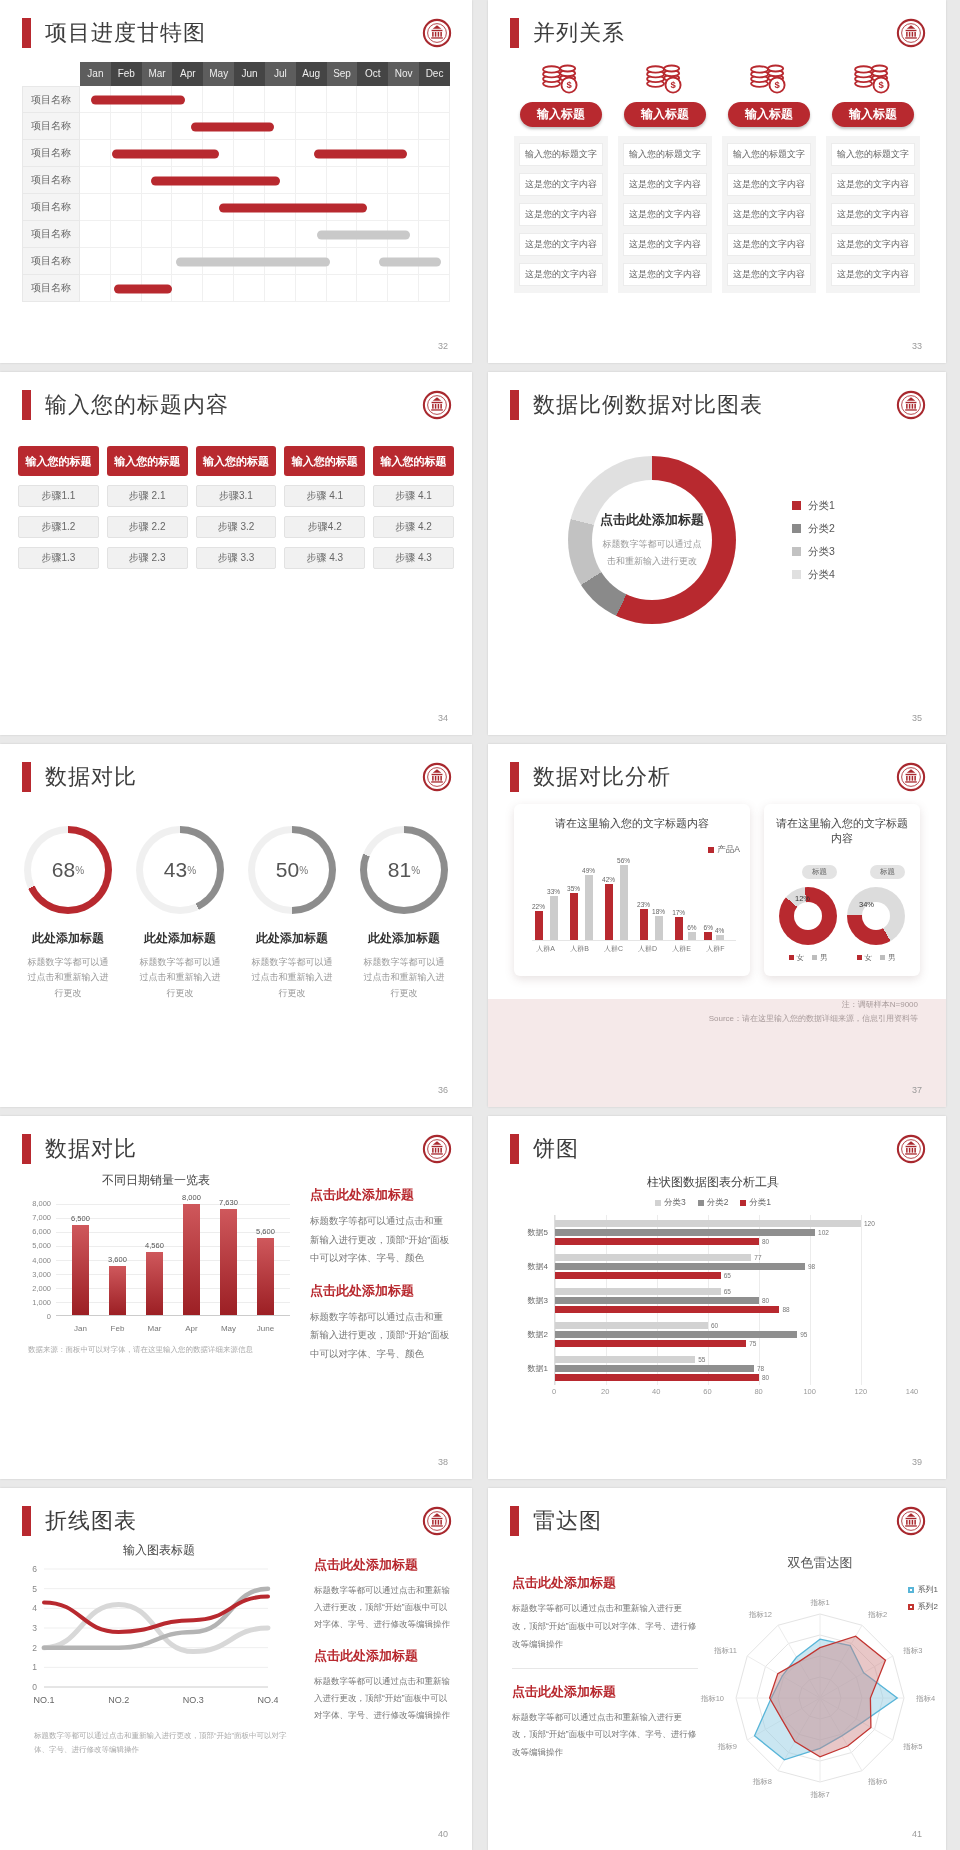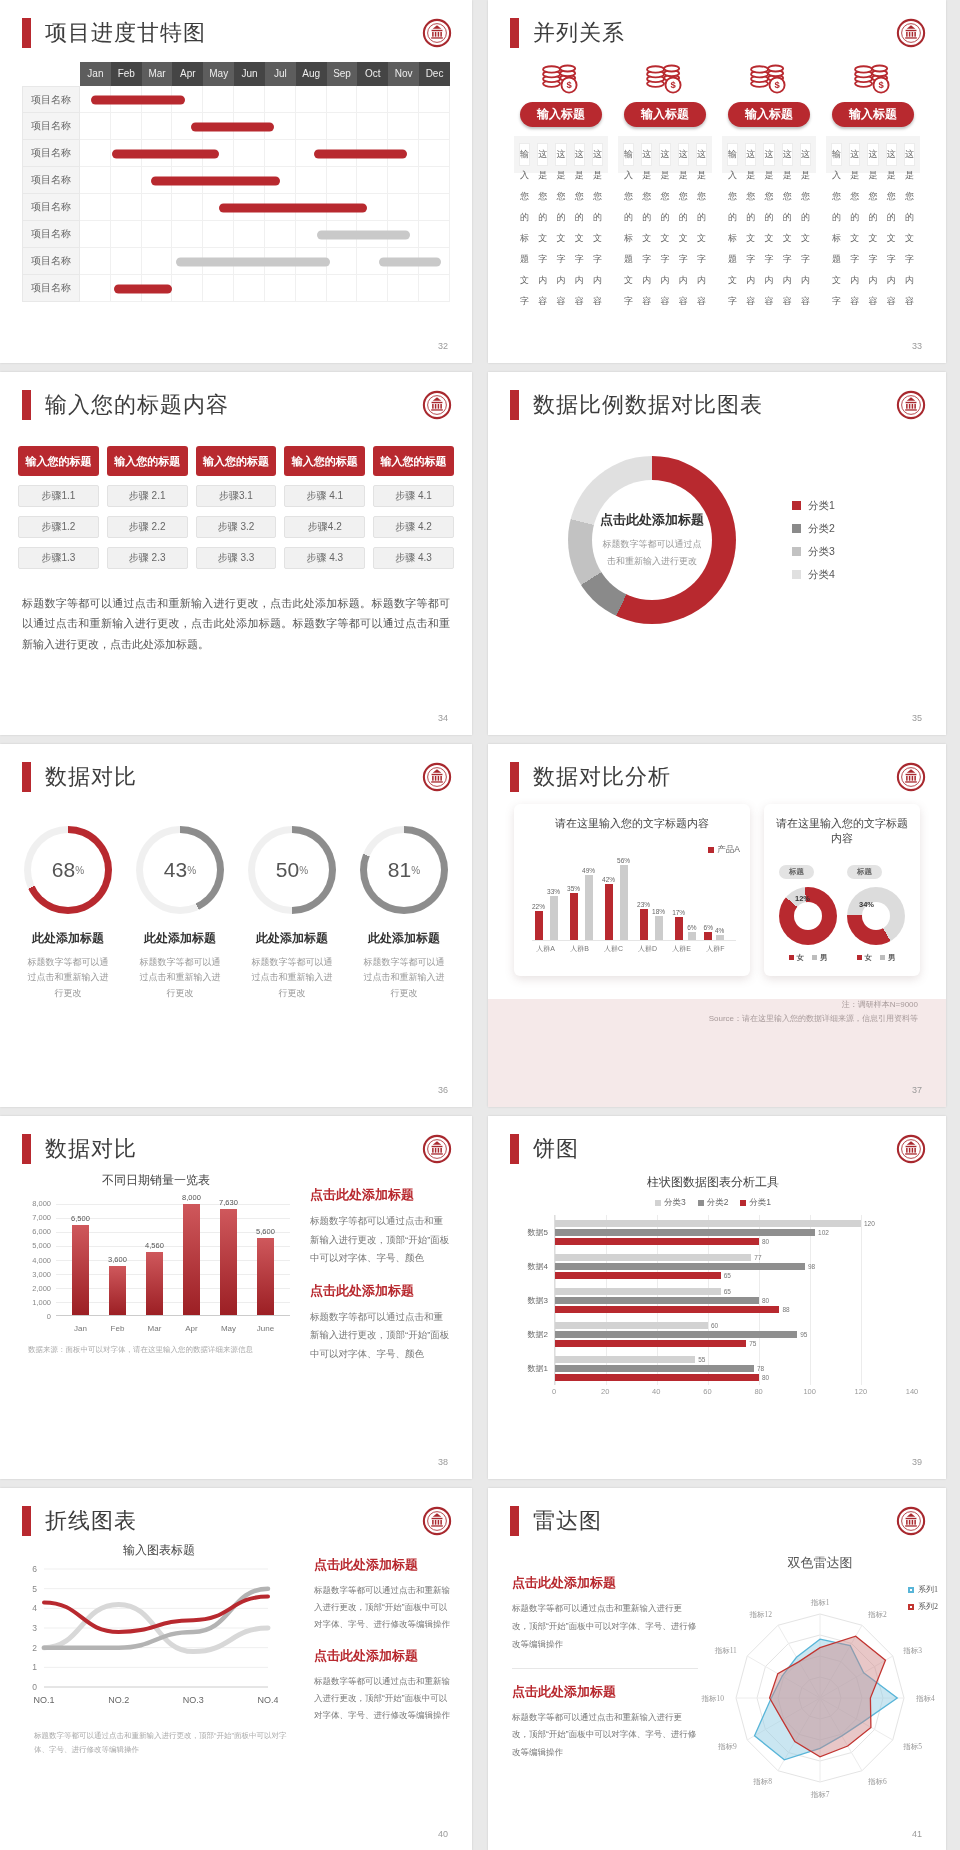--- a/index.html
+++ b/index.html
@@ -22,21 +22,21 @@
   .g-label { width:58px; flex:none; background:#f4f4f4; border:1px solid #e8e8e8; border-top:none; font-size:10px; color:#666; text-align:center; line-height:26px; }
   .g-row:first-of-type .g-label { border-top:1px solid #e8e8e8; }
   .g-grid { flex:1; position:relative; display:flex; }
   .g-cell { flex:1; border-right:1px solid #f0f0f0; border-bottom:1px solid #f0f0f0; }
   .g-bar { position:absolute; top:50%; transform:translateY(-50%); height:9px; border-radius:5px; }
   .g-bar.red { background:#b8292f; } .g-bar.gray { background:#c9c9c9; }
   
   .p-cols { display:flex; gap:10px; margin:12px 26px 0; }
   .p-col { flex:1; text-align:center; }
   .p-pill { margin:4px auto 0; width:88%; height:25px; line-height:25px; background:#b8292f; color:#fff; font-size:12px; font-weight:bold; border-radius:13px; box-shadow:0 2px 3px rgba(0,0,0,.25); }
-  .p-list { margin-top:9px; background:#f4f4f4; padding:7px 5px; display:flex; flex-direction:row; gap:7px; }
+  .p-list { margin-top:9px; background:#f4f4f4; padding:7px 5px; display:flex; flex-direction:column; gap:7px; }
   .p-item { background:#fff; border:1px solid #ececec; font-size:9px; color:#666; height:23px; line-height:21px; }
   
   .s-cols { display:flex; gap:8px; margin:26px 18px 0; }
   .s-col { flex:1; }
   .s-head { background:#b8292f; color:#fff; font-size:11px; font-weight:bold; height:30px; line-height:30px; text-align:center; border-radius:3px; }
   .s-step { margin-top:9px; background:#f1f1f1; border:1px solid #e2e2e2; height:22px; line-height:20px; font-size:10px; color:#666; text-align:center; border-radius:2px; }
   .s-para { margin:24px 22px 0; font-size:11px; color:#555; line-height:1.85; text-align:justify; }
   
   .donut-wrap { display:flex; align-items:center; margin:36px 0 0 80px; }
   .donut { width:168px; height:168px; border-radius:50%; position:relative; flex:none; }
@@ -65,21 +65,21 @@
   .c1-legend { position:absolute; right:10px; top:40px; font-size:8.5px; color:#666; display:flex; align-items:center; }
   .c1-legend .lg-sq { width:6px; height:6px; margin-right:3px; }
   .c1-chart { display:flex; align-items:flex-end; gap:7px; height:92px; margin:18px 4px 0 8px; border-bottom:1px solid #e5e5e5; }
   .bar-group { display:flex; gap:2px; align-items:flex-end; }
   .vbar-w { display:flex; flex-direction:column; align-items:center; }
   .vbar-w .lbl { font-size:6.5px; color:#666; margin-bottom:1px; }
   .vbar { width:8px; }
   .c1-cats { display:flex; gap:7px; margin:3px 4px 0 8px; }
   .c1-cats span { font-size:7px; color:#777; text-align:center; }
   .c2-donuts { display:flex; justify-content:space-around; margin-top:14px; }
-  .mini { text-align:left; position:relative;font-weight:bold; }
+  .mini { text-align:right; position:relative; }
   .mini .pill { display:inline-block; background:#e3e3e3; color:#666; font-size:7.5px; border-radius:8px; padding:2px 10px; }
   .mini-donut { width:58px; height:58px; border-radius:50%; margin:8px auto 0; position:relative; }
   .mini-donut .hole { position:absolute; inset:15px; background:#fff; border-radius:50%; }
   .mini .pct { position:absolute; font-size:7.5px; color:#333; }
   .mini-leg { margin-top:8px; font-size:7.5px; color:#666; display:flex; justify-content:center; gap:8px; align-items:center; }
   .mini-leg .lg-sq { width:5px; height:5px; margin-right:3px; }
   .ana-notes { margin:22px 28px 0; text-align:right; font-size:8px; color:#a79a9a; line-height:1.7; position:relative; }
   
   .b-row { display:flex; margin:8px 22px 0; }
   .b-left { width:268px; flex:none; }
@@ -114,21 +114,21 @@
   
   .l-row { display:flex; margin:6px 18px 0 20px; }
   .l-left { width:278px; flex:none; }
   .l-cap { margin:8px 0 0 14px; font-size:7.5px; color:#aaa; line-height:1.8; }
   .l-right { flex:1; padding-left:16px; }
   .l-right .blk-p { font-size:8.5px; line-height:2.0; }
   
   .r-row { display:flex; margin:2px 10px 0 24px; }
   .r-left { width:186px; flex:none; padding-top:22px; }
   .r-left .blk-p { font-size:8.5px; line-height:2.1; }
-  .r-right { flex:1; position:relative; text-align:center;font-family:Liberation Serif, serif; }
+  .r-right { flex:1; position:relative; text-align:center; }
   .r-title { font-size:13px; color:#555; margin-top:16px; }
   .r-legend { position:absolute; right:4px; top:46px; text-align:left; }
   .r-legend div { display:flex; align-items:center; font-size:8px; color:#555; margin-bottom:6px; }
   .r-legend .lg-sq { width:6px; height:6px; margin-right:4px; }
 </style>
 </head>
 <body>
 
 <div class="grid">
 
@@ -470,21 +470,20 @@
           <div class="s-step">步骤4.2</div>
           <div class="s-step">步骤 4.3</div>
         </div>
         <div class="s-col">
           <div class="s-head">输入您的标题</div>
           <div class="s-step">步骤 4.1</div>
           <div class="s-step">步骤 4.2</div>
           <div class="s-step">步骤 4.3</div>
         </div>
       </div>
-    <p class="s-para">标题数字等都可以通过点击和重新输入进行更改，点击此处添加标题。标题数字等都可以通过点击和重新输入进行更改，点击此处添加标题。标题数字等都可以通过点击和重新输入进行更改，点击此处添加标题。</p>
     <div class="pagenum">34</div>
   </section>
 
   <section class="slide">
     <header class="sl-head">
       <span class="accent"></span>
       <h1>数据比例数据对比图表</h1>
       <span class="logo"><svg viewBox="0 0 32 32" width="30" height="30">
             <circle cx="16" cy="16" r="14" fill="#fff" stroke="#a8282e" stroke-width="2.2"></circle>
             <circle cx="16" cy="16" r="10" fill="none" stroke="#a8282e" stroke-width="0.9"></circle>

